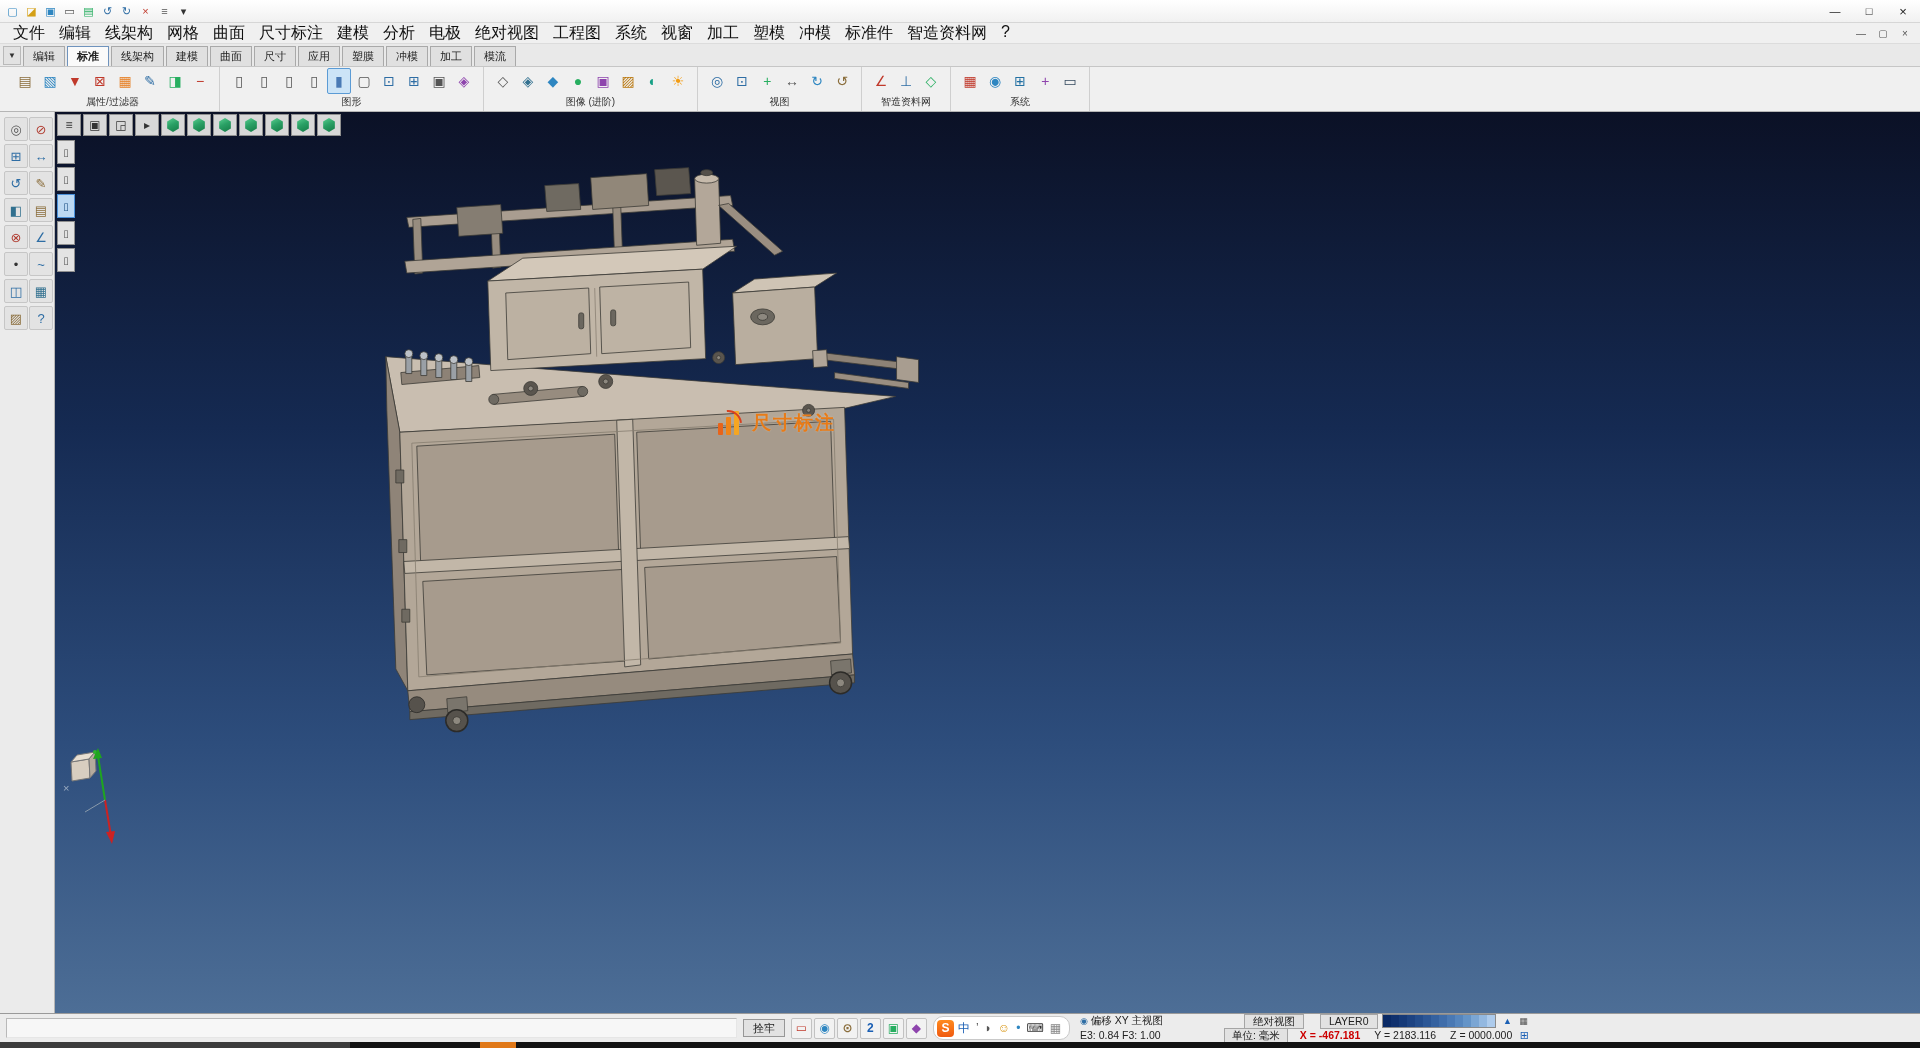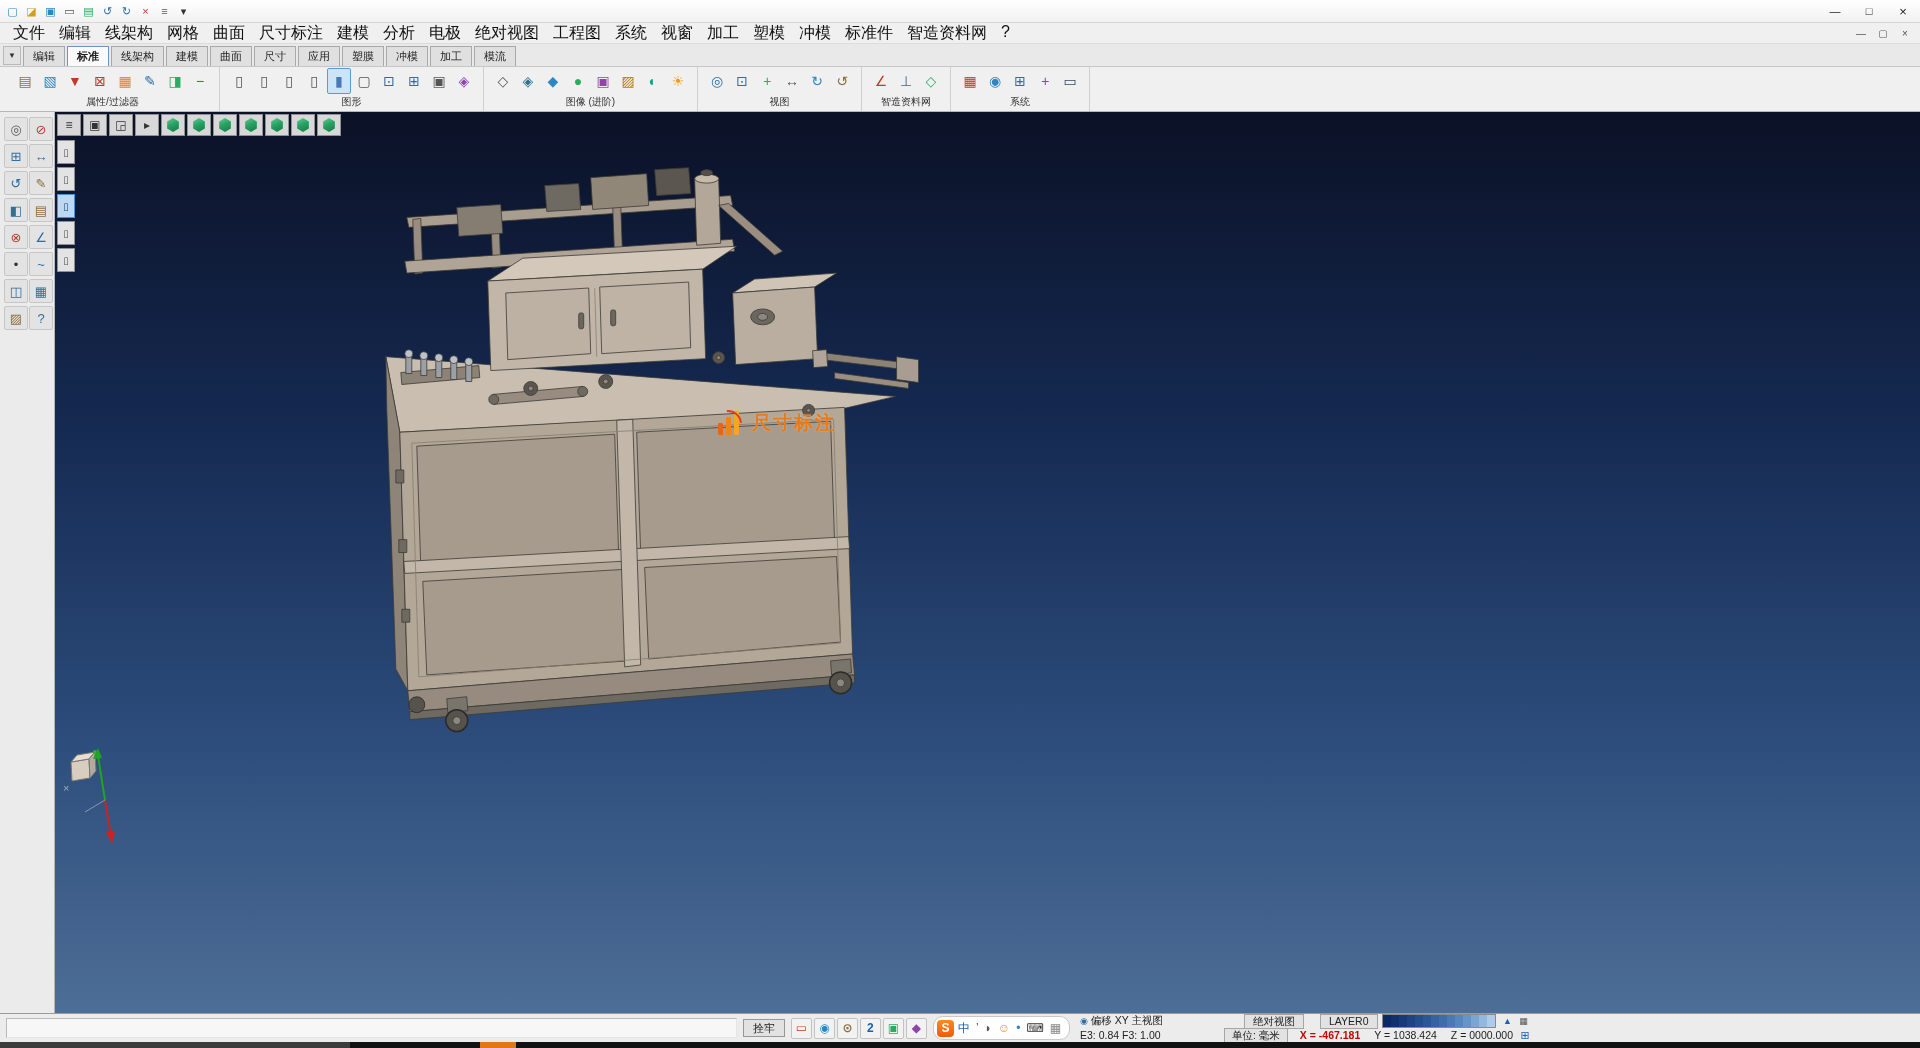--- a/index.html
+++ b/index.html
@@ -567,21 +567,21 @@
         <span class="sw-icons" style="display:flex;">
 
         <span class="swi" style="color: rgb(26, 95, 180);">▲</span>
             <span class="swi" style="color: rgb(85, 85, 85);">▦</span>
           </span>
       </div>
       <div class="rs-bottom">
         <span class="scale">E3: 0.84 F3: 1.00</span>
         <span class="units">单位: 毫米</span>
         <span class="cx">X = -467.181</span>
-        <span class="cy">Y = 1038.424</span>
+        <span class="cy">Y = 2183.116</span>
         <span class="cz">Z = 0000.000</span>
         <span class="swi blue">⊞</span>
       </div>
     </div>
     <div class="sb-end"></div>
   </div>
 
   <div class="bottom-strip">
     <span class="bs-left"></span>
     <span class="bs-orange"></span>

